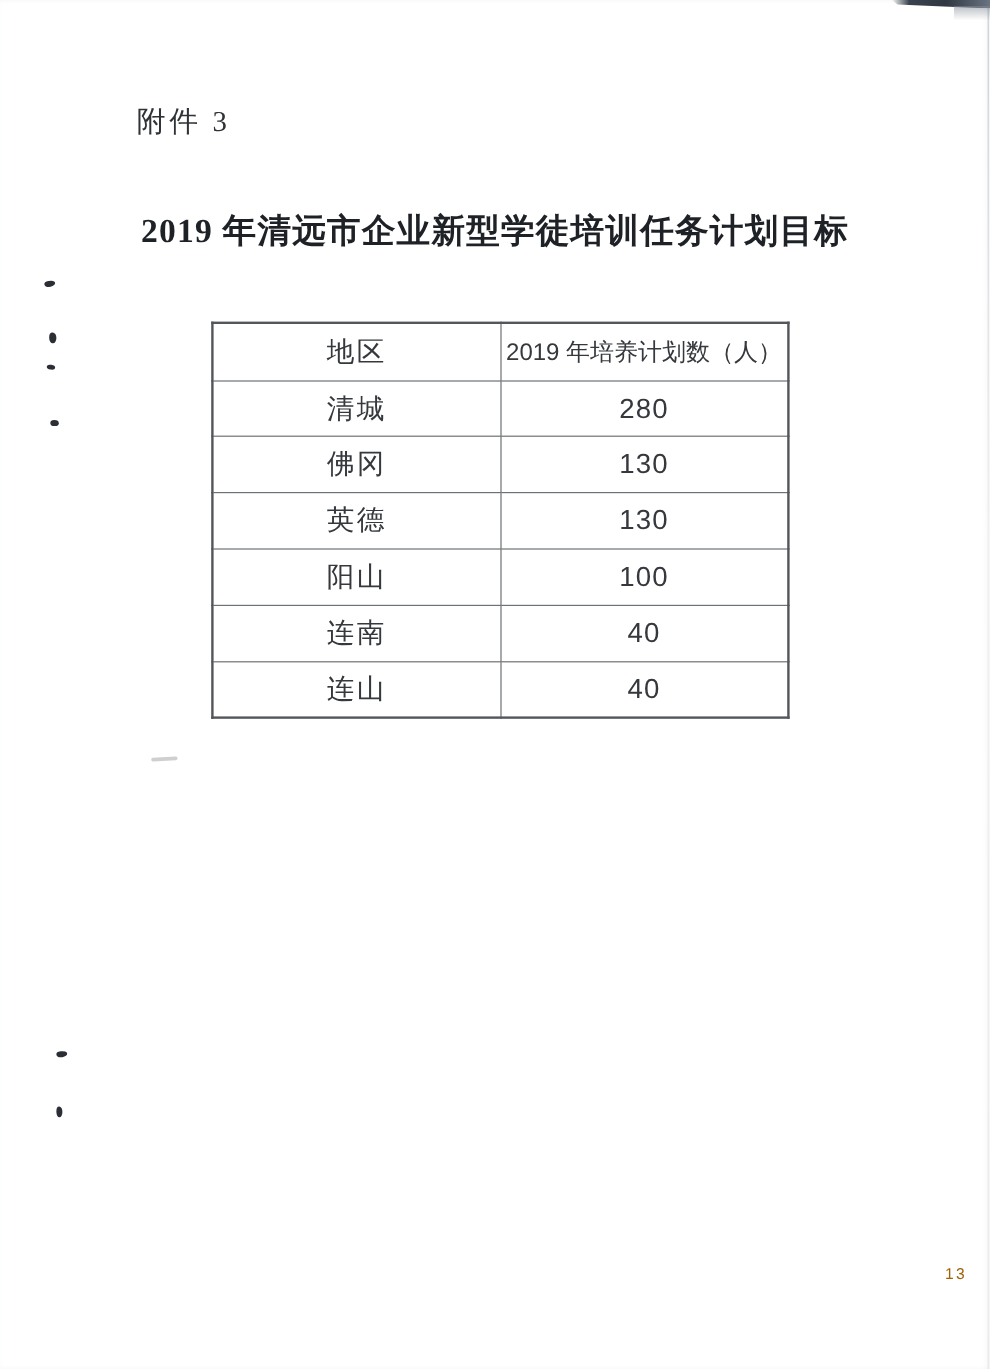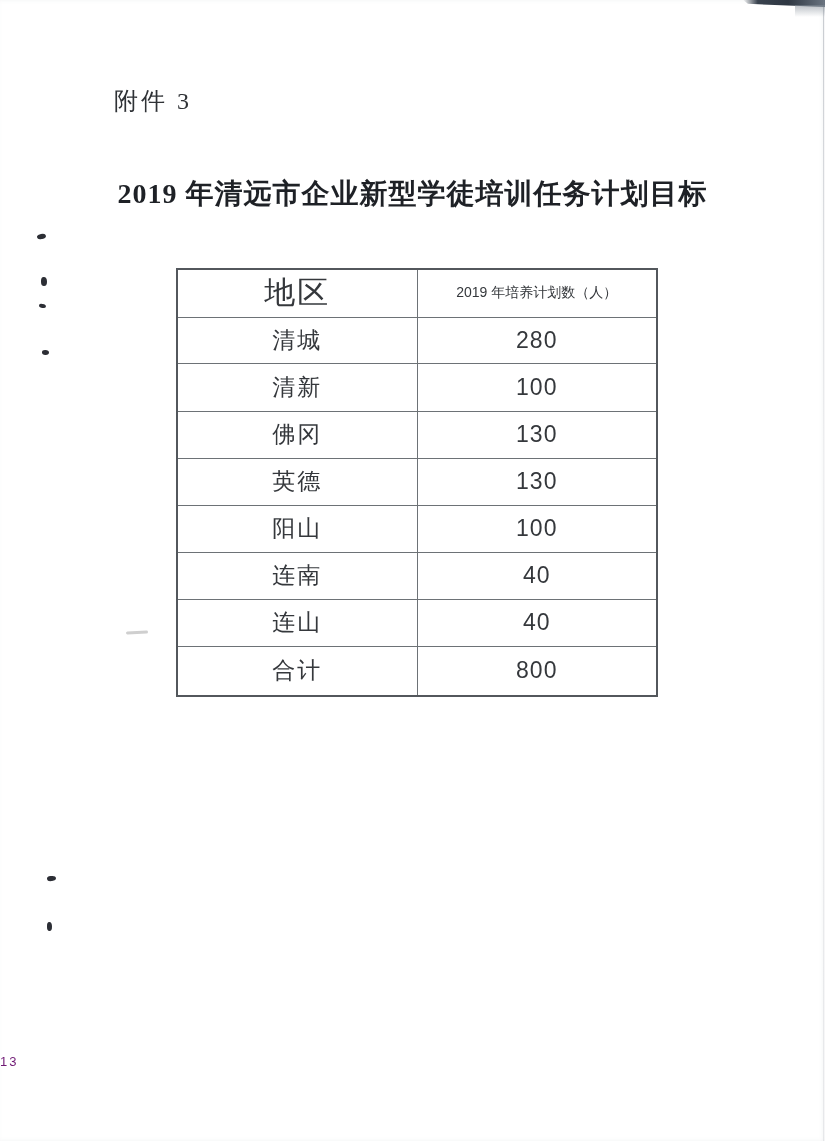--- a/index.html
+++ b/index.html
@@ -95,30 +95,30 @@
     background: #ffffff;
     padding: 0;
   }
   tr.hdr    { height: 48px; }
   tr.r0     { height: 46px; }
   tr.r1     { height: 48px; }
   tr.r2, tr.r3, tr.r4, tr.r5, tr.r6, tr.r7 { height: 47px; }
   tr.r8     { height: 50px; }
   .cell-region { font-size: 23px; letter-spacing: 2px; margin-left: 44px; }
   .cell-value  { font-size: 23px; letter-spacing: 1px; }
-  .hdr-region  { font-size: 31px; letter-spacing: 2px; }
-  .hdr-plan    { font-size: 14px; letter-spacing: 0; }
+  .hdr-region  { font-size: 23px; letter-spacing: 2px; }
+  .hdr-plan    { font-size: 20px; letter-spacing: 0; }
 
   .page-number {
     position: absolute;
     left: 0; top: 1054px;
     width: 806px;
-    text-align: left;
+    text-align: right;
     font-size: 13px;
-    color: #701a75;
+    color: #a16207;
     letter-spacing: 2px;
   }
 </style>
 </head>
 <body>
 
 <div class="page">
 
   <div class="corner-artifact"></div>
   <div class="corner-artifact-soft"></div>
@@ -143,46 +143,38 @@
       </colgroup>
     <tbody>
       <tr class="hdr">
         <td class="hdr-region">地区</td>
         <td class="hdr-plan">2019 年培养计划数（人）</td>
       </tr>
       <tr class="r0">
         <td class="cell-region">清城</td>
         <td class="cell-value">280</td>
       </tr>
-      <tr class="r1">
-        <td class="cell-region">清新</td>
-        <td class="cell-value">100</td>
-      </tr>
       <tr class="r2">
         <td class="cell-region">佛冈</td>
         <td class="cell-value">130</td>
       </tr>
       <tr class="r3">
         <td class="cell-region">英德</td>
         <td class="cell-value">130</td>
       </tr>
       <tr class="r4">
         <td class="cell-region">阳山</td>
         <td class="cell-value">100</td>
       </tr>
       <tr class="r6">
         <td class="cell-region">连南</td>
         <td class="cell-value">40</td>
       </tr>
       <tr class="r7">
         <td class="cell-region">连山</td>
         <td class="cell-value">40</td>
       </tr>
-      <tr class="r8">
-        <td class="cell-region">合计</td>
-        <td class="cell-value">800</td>
-      </tr>
     </tbody>
   </table>
 
   <div class="page-number">13</div>
 
 </div>
 
 </body></html>

